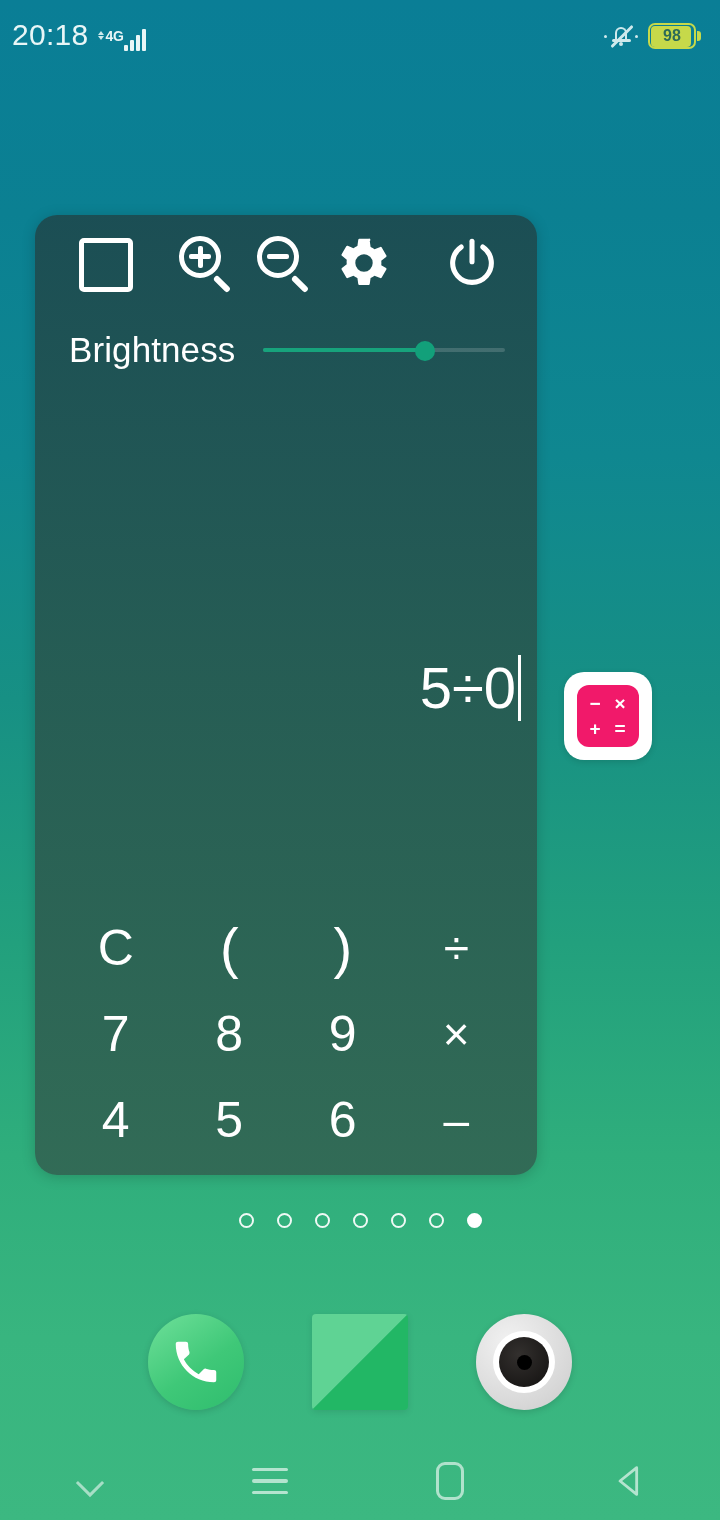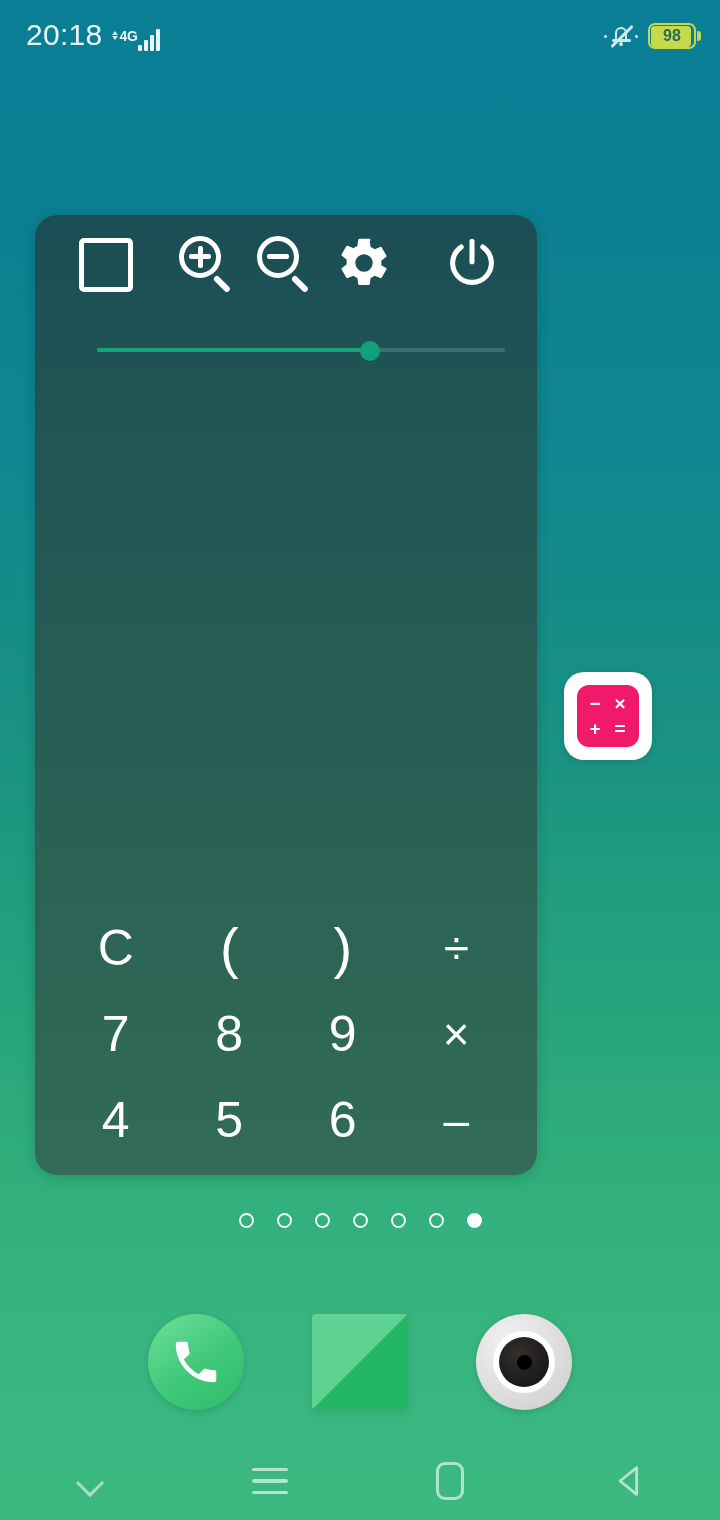--- a/index.html
+++ b/index.html
@@ -17,21 +17,21 @@
         #3cb881 100%);
     overflow:hidden;
     position:relative;
     -webkit-font-smoothing: antialiased;
   }
 
   
   .statusbar {
     position:absolute; top:0; left:0; width:720px; height:72px;
     display:flex; align-items:center; justify-content:space-between;
-    padding:0 24px 0 26px;
+    padding:0 24px 0 12px;
   }
   .sb-left { display:flex; align-items:flex-end; gap:9px; }
   .sb-time {
     color:#e9f6f7; font-size:30px; font-weight:500; letter-spacing:0.3px;
     line-height:1; position:relative; top:-1px;
   }
   .sb-net { display:flex; align-items:flex-end; gap:2px; position:relative; top:0px;}
   .updown { display:flex; flex-direction:column; align-items:center; gap:1px;
             position:relative; top:-11px; }
   .updown i { display:block; width:0; height:0; border-left:3px solid transparent;
@@ -348,28 +348,33 @@
     <div class="tb-gap"></div>
     <div class="tb-icon">
       <svg class="ic-power" viewBox="0 0 24 24" fill="none" stroke="#ffffff" stroke-width="2.1" stroke-linecap="round">
         <path d="M7.5 5.4a8 8 0 1 0 9 0"></path>
         <line x1="12" y1="3" x2="12" y2="11.5"></line>
       </svg>
     </div>
   </div>
 
   <div class="brightness-row">
+    <div class="brightness-label">Brightness</div>
     <div class="slider">
       <div class="track"></div>
       <div class="fillbar" style="width: 67%;"></div>
       <div class="thumb" style="left: 67%;"></div>
     </div>
   </div>
 
   <div class="display-area">
+    <div class="expr">
+      <span>5÷0</span>
+      <span class="caret"></span>
+    </div>
   </div>
 
   <div class="keypad">
       <div class="key">C</div>
       <div class="key paren">(</div>
       <div class="key paren">)</div>
       <div class="key sym">÷</div>
       <div class="key">7</div>
       <div class="key">8</div>
       <div class="key">9</div>

